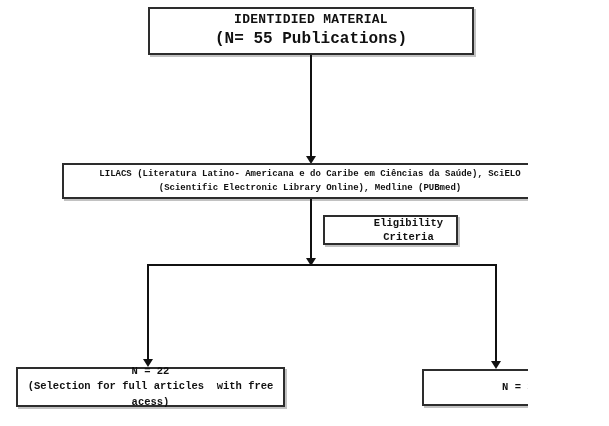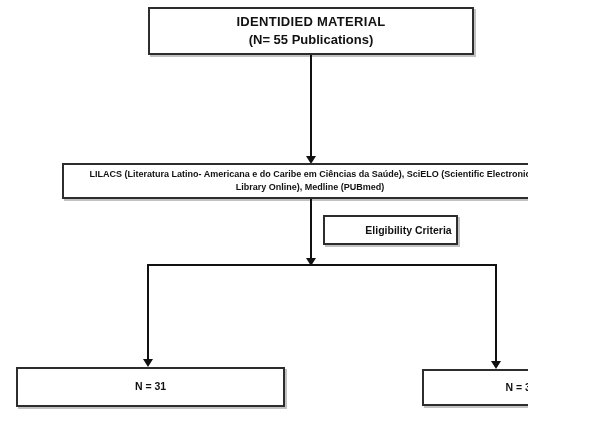--- a/index.html
+++ b/index.html
@@ -5,21 +5,21 @@
   html, body {
     margin: 0;
     padding: 0;
     background: #ffffff;
   }
   .canvas {
     position: relative;
     width: 528px;
     height: 426px;
     background: #ffffff;
-    font-family: Liberation Sans, sans-serif;
+    font-family: Liberation Mono, monospace;
     color: #111111;
     overflow: hidden;
   }
   .node {
     position: absolute;
     box-sizing: border-box;
     background: #ffffff;
     border: 2px solid #2d2d2d;
     box-shadow: 2px 2px 0 rgba(120,120,120,0.45);
     display: flex;
@@ -29,23 +29,23 @@
     text-align: center;
     font-weight: bold;
   }
   .node .line {
     white-space: pre-wrap;
     line-height: 1.35;
   }
   
   .box-identified { left: 148px; top: 7px;   width: 326px; height: 48px; }
   .box-identified .l1 { font-size: 13px; letter-spacing: 0.3px; }
-  .box-identified .l2 { font-size: 13px; }
+  .box-identified .l2 { font-size: 16px; }
 
-  .box-databases  { left: 62px;  top: 163px; width: 496px; height: 36px; padding: 2px 12px; }
+  .box-databases  { left: 62px;  top: 163px; width: 496px; height: 36px; padding: 2px 12px; justify-content: flex-end; }
   .box-databases .l1 { font-size: 9px; line-height: 1.5; }
 
   .box-eligibility { left: 323px; top: 215px; width: 135px; height: 30px; padding-left: 36px; }
   .box-eligibility .l1 { font-size: 10.5px; }
 
   .box-selected  { left: 16px;  top: 367px; width: 269px; height: 40px; }
   .box-selected .l1, .box-selected .l2 { font-size: 10.5px; line-height: 1.45; }
 
   .box-deleted   { left: 398px; top: 369px; width: 198px; height: 37px; margin-left: 24px; }
   .box-deleted .l1, .box-deleted .l2 { font-size: 10.5px; line-height: 1.45; }
@@ -90,20 +90,21 @@
 
   <div class="conn" style="left: 147px; top: 264px; width: 350px; height: 2px; background: rgb(17, 17, 17);"></div>
 
   <div class="conn" style="left: 147px; top: 264px; width: 2px; height: 95px; background: rgb(17, 17, 17);"></div>
   <div class="arrowhead" style="left: 143px; top: 359px; border-top-color: rgb(17, 17, 17);"></div>
 
   <div class="conn" style="left: 495px; top: 264px; width: 2px; height: 97px; background: rgb(17, 17, 17);"></div>
   <div class="arrowhead" style="left: 491px; top: 361px; border-top-color: rgb(17, 17, 17);"></div>
 
   <div class="node box-selected" style="border-color: rgb(45, 45, 45); color: rgb(17, 17, 17);">
-    <span class="line l1">N = 31</span>
+    <span class="line l1">N = 22</span>
+    <span class="line l2">(Selection for full articles  with free acess)</span>
   </div>
 
   <div class="node box-deleted" style="border-color: rgb(45, 45, 45); color: rgb(17, 17, 17);">
     <span class="line l1">N = 30</span>
   </div>
 
 </div>
 
 </body></html>

